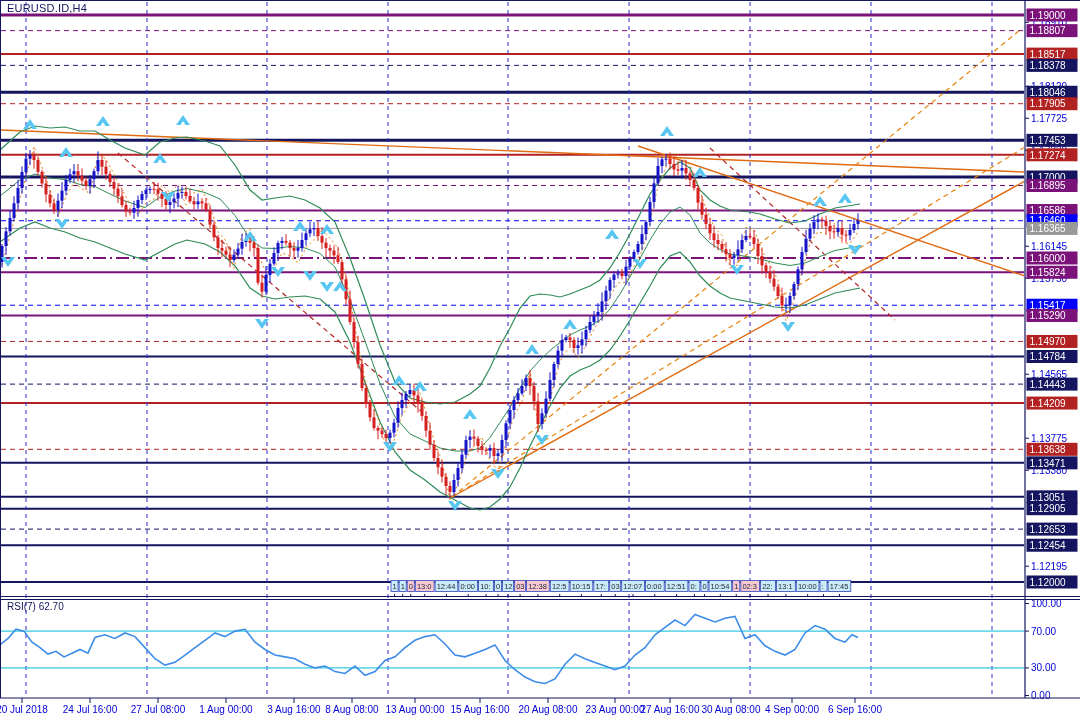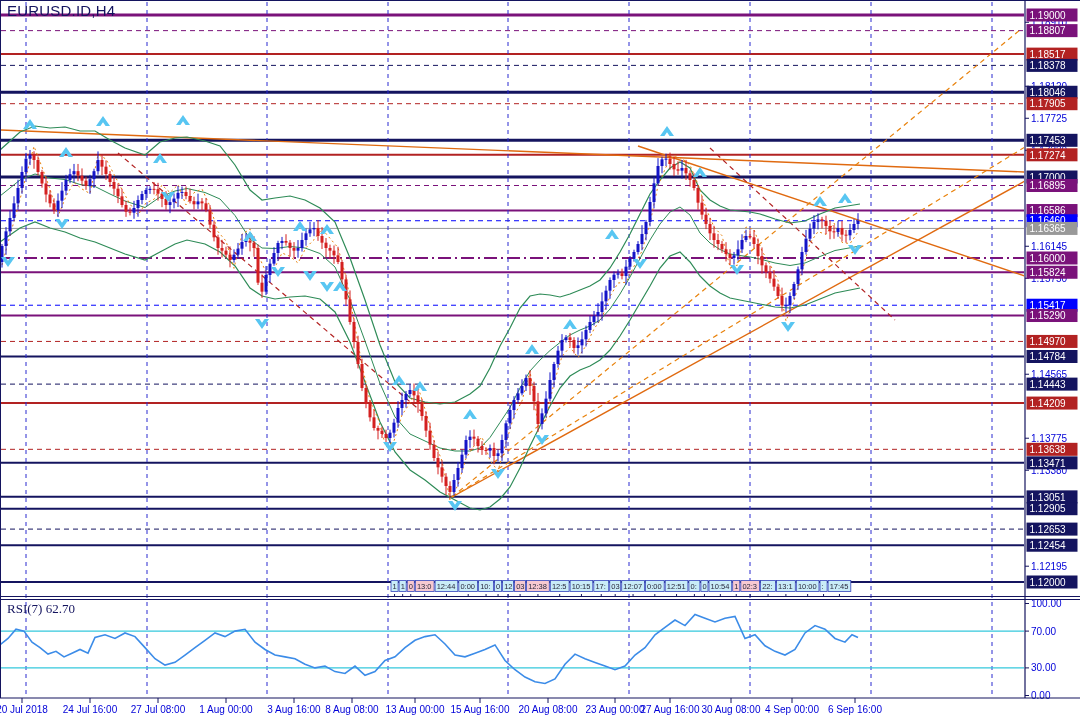--- a/index.html
+++ b/index.html
@@ -1,20 +1,20 @@
 <!DOCTYPE html>
 <html><head>
 <meta charset="utf-8">
 <style>
   html,body{margin:0;padding:0;background:#fff;}
   #app{position:relative;width:1080px;height:720px;background:#fff;overflow:hidden;
        font-family:"Liberation Sans",sans-serif;}
   #chart-svg{position:absolute;left:0;top:0;}
-  #symbol-label{position:absolute;left:7px;top:2px;font-size:15px;color:#14145F;letter-spacing:0.2px;}
-  #rsi-label{position:absolute;left:7px;top:601px;font-size:13px;color:#14145F;font-family:Liberation Serif, serif;}
+  #symbol-label{position:absolute;left:7px;top:2px;font-size:11px;color:#14145F;letter-spacing:0.2px;}
+  #rsi-label{position:absolute;left:7px;top:601px;font-size:10px;color:#14145F;}
   text{font-family:"Liberation Sans",sans-serif;}
 </style>
 </head>
 <body>
 
 <div id="app">
   <svg id="chart-svg" width="1080" height="720">
       <defs>
         <clipPath id="main-clip">
           <rect x="1" y="2" width="1023" height="593"></rect>

